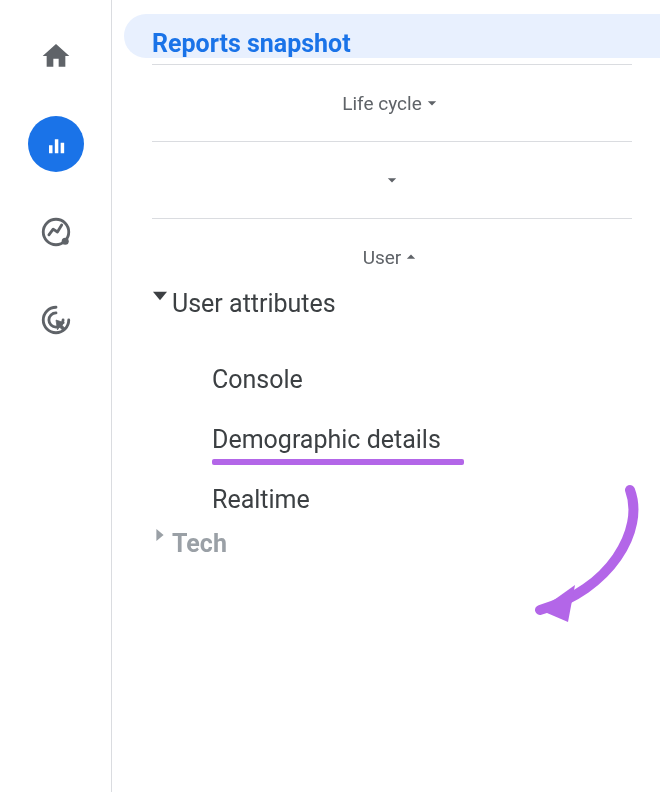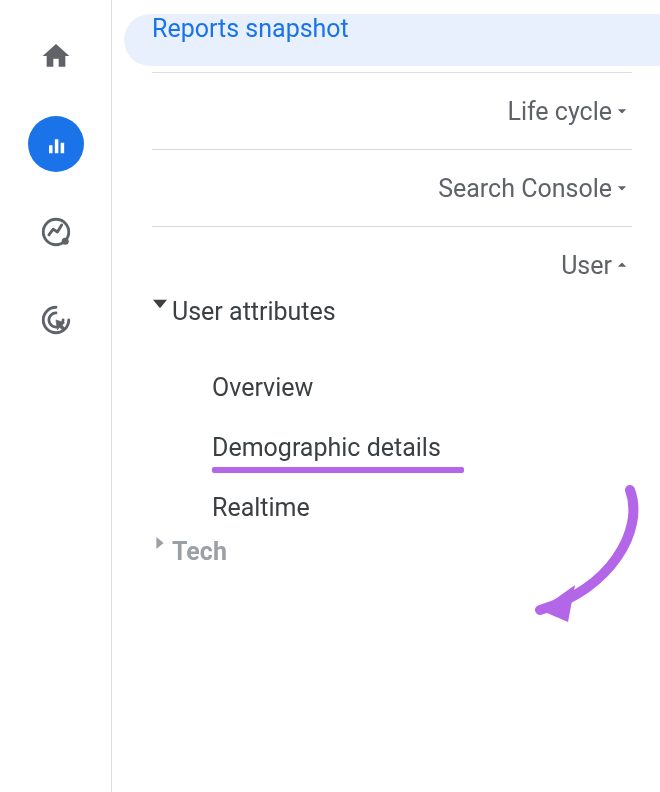--- a/index.html
+++ b/index.html
@@ -37,46 +37,46 @@
     }
     .rail-btn svg { display: block; }
     .nav-panel {
       flex: 1;
       padding-top: 14px;
       padding-left: 12px;
       padding-right: 0;
     }
     .pill {
       display: flex;
-      align-items: flex-start;
-      height: 52px;
+      align-items: flex-end;
+      height: 44px;
       padding: 0 28px;
       font-size: 25px;
-      font-weight: 400;
+      font-weight: 700;
       color: #3c4043;
       cursor: pointer;
       border-radius: 32px 0 0 32px;
       margin-right: 0;
     }
     .pill.selected {
       background: #e8f0fe;
       color: #1a73e8;
     }
     .divider {
       height: 1px;
       background: #dadce0;
       margin: 6px 28px 6px 28px;
     }
     .section-header {
       display: flex;
       align-items: center;
-      justify-content: flex-end;
+      justify-content: center;
       height: 64px;
       padding: 0 28px;
-      font-size: 25px;
+      font-size: 19px;
       color: #5f6368;
       cursor: pointer;
     }
     .chevron {
       width: 20px;
       height: 20px;
     }
     .submenu {
       padding-left: 24px;
     }
@@ -157,21 +157,20 @@
   <div class="section-header">
     <span>Life cycle</span>
     <svg class="chevron" viewBox="0 0 24 24" fill="#5f6368">
       <path d="M7 10l5 5 5-5z"></path>
     </svg>
   </div>
 
   <div class="divider"></div>
 
   <div class="section-header">
-    <span>Search Console</span>
     <svg class="chevron" viewBox="0 0 24 24" fill="#5f6368">
       <path d="M7 10l5 5 5-5z"></path>
     </svg>
   </div>
 
   <div class="divider"></div>
 
   <div class="section-header">
     <span>User</span>
     <svg class="chevron" viewBox="0 0 24 24" fill="#5f6368">
@@ -184,21 +183,21 @@
       <span class="tri">
         <svg width="14" height="14" viewBox="0 0 10 10" fill="#3c4043">
             <path d="M0 2h10L5 8z"></path>
           </svg>
       </span>
       <span>User attributes</span>
     </div>
 
     <div class="sub-sub">
       <div class="sub-sub-item">
-        <span>Overview</span>
+        <span>Console</span>
       </div>
       <div class="sub-sub-item">
         <span>Demographic details</span>
         <div class="underline" style="width:252px;"></div>
       </div>
       <div class="sub-sub-item">
         <span>Realtime</span>
       </div>
     </div>
 

